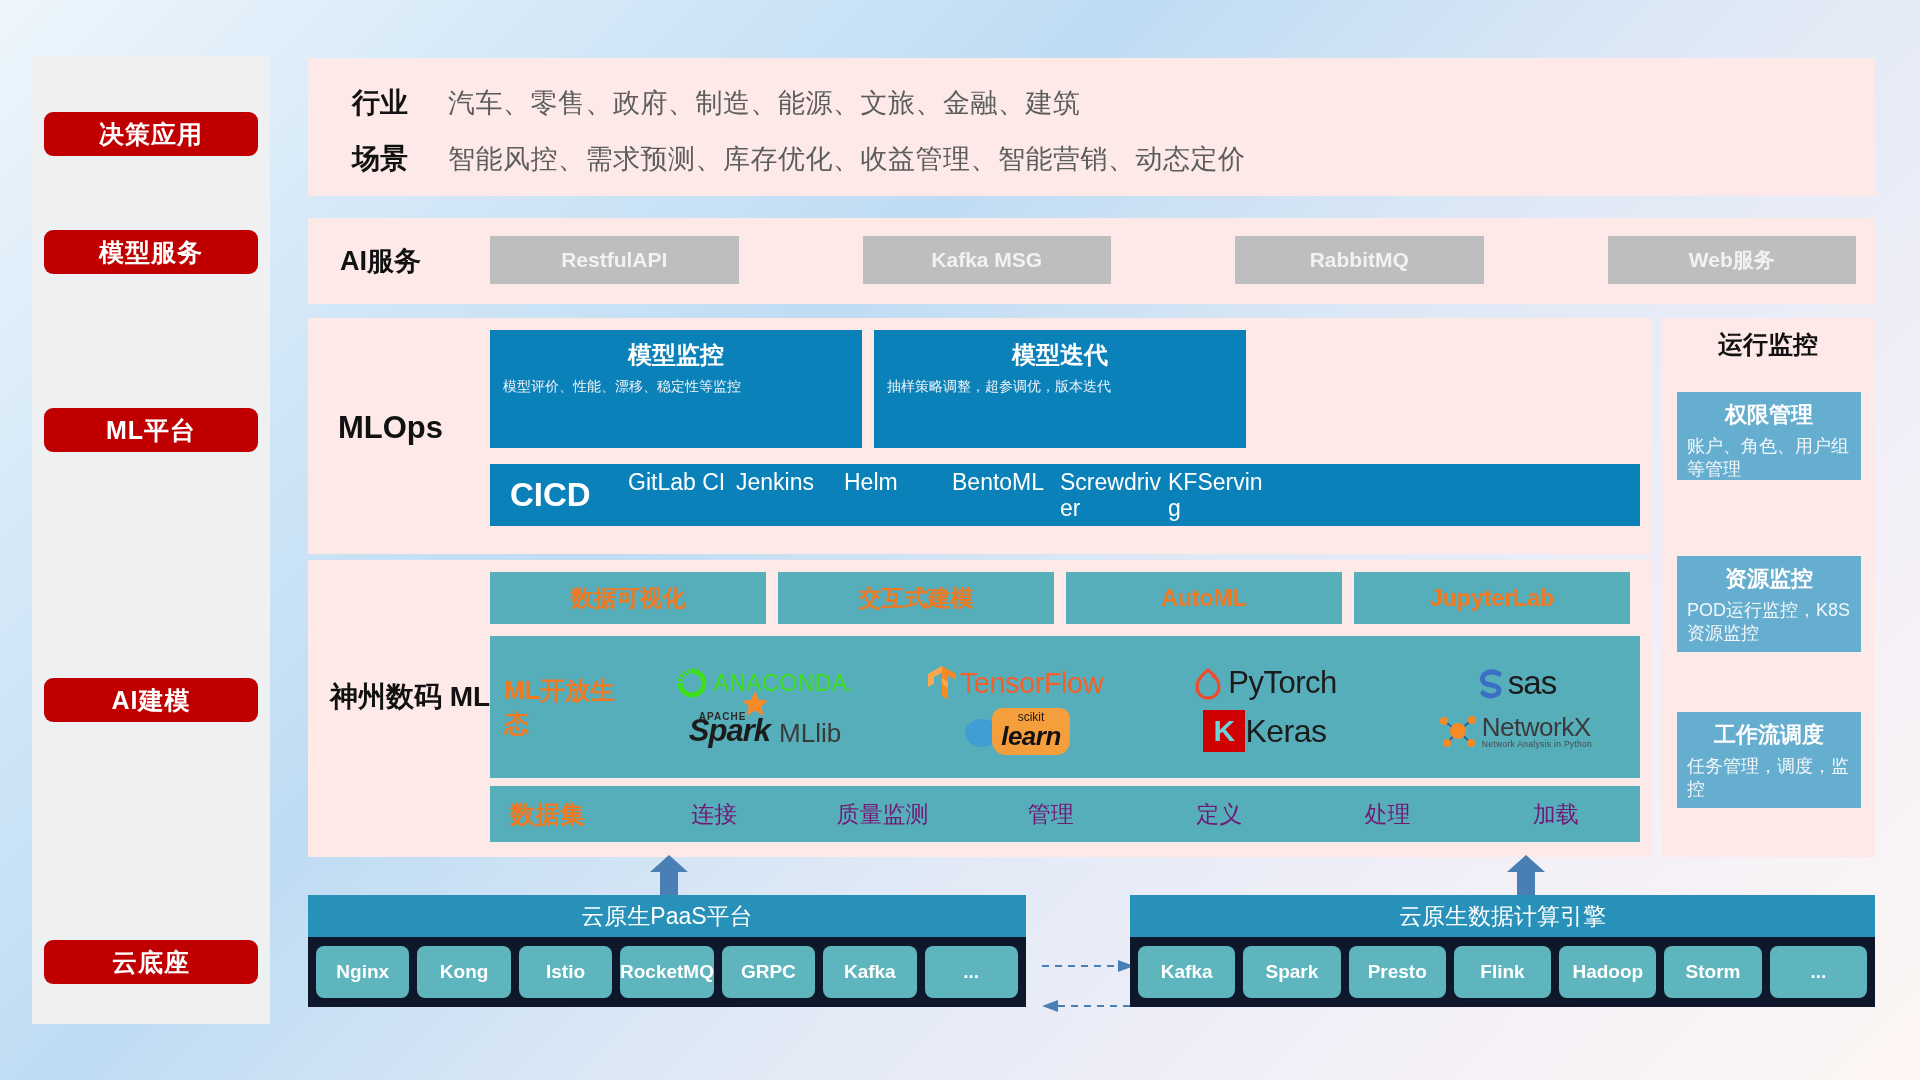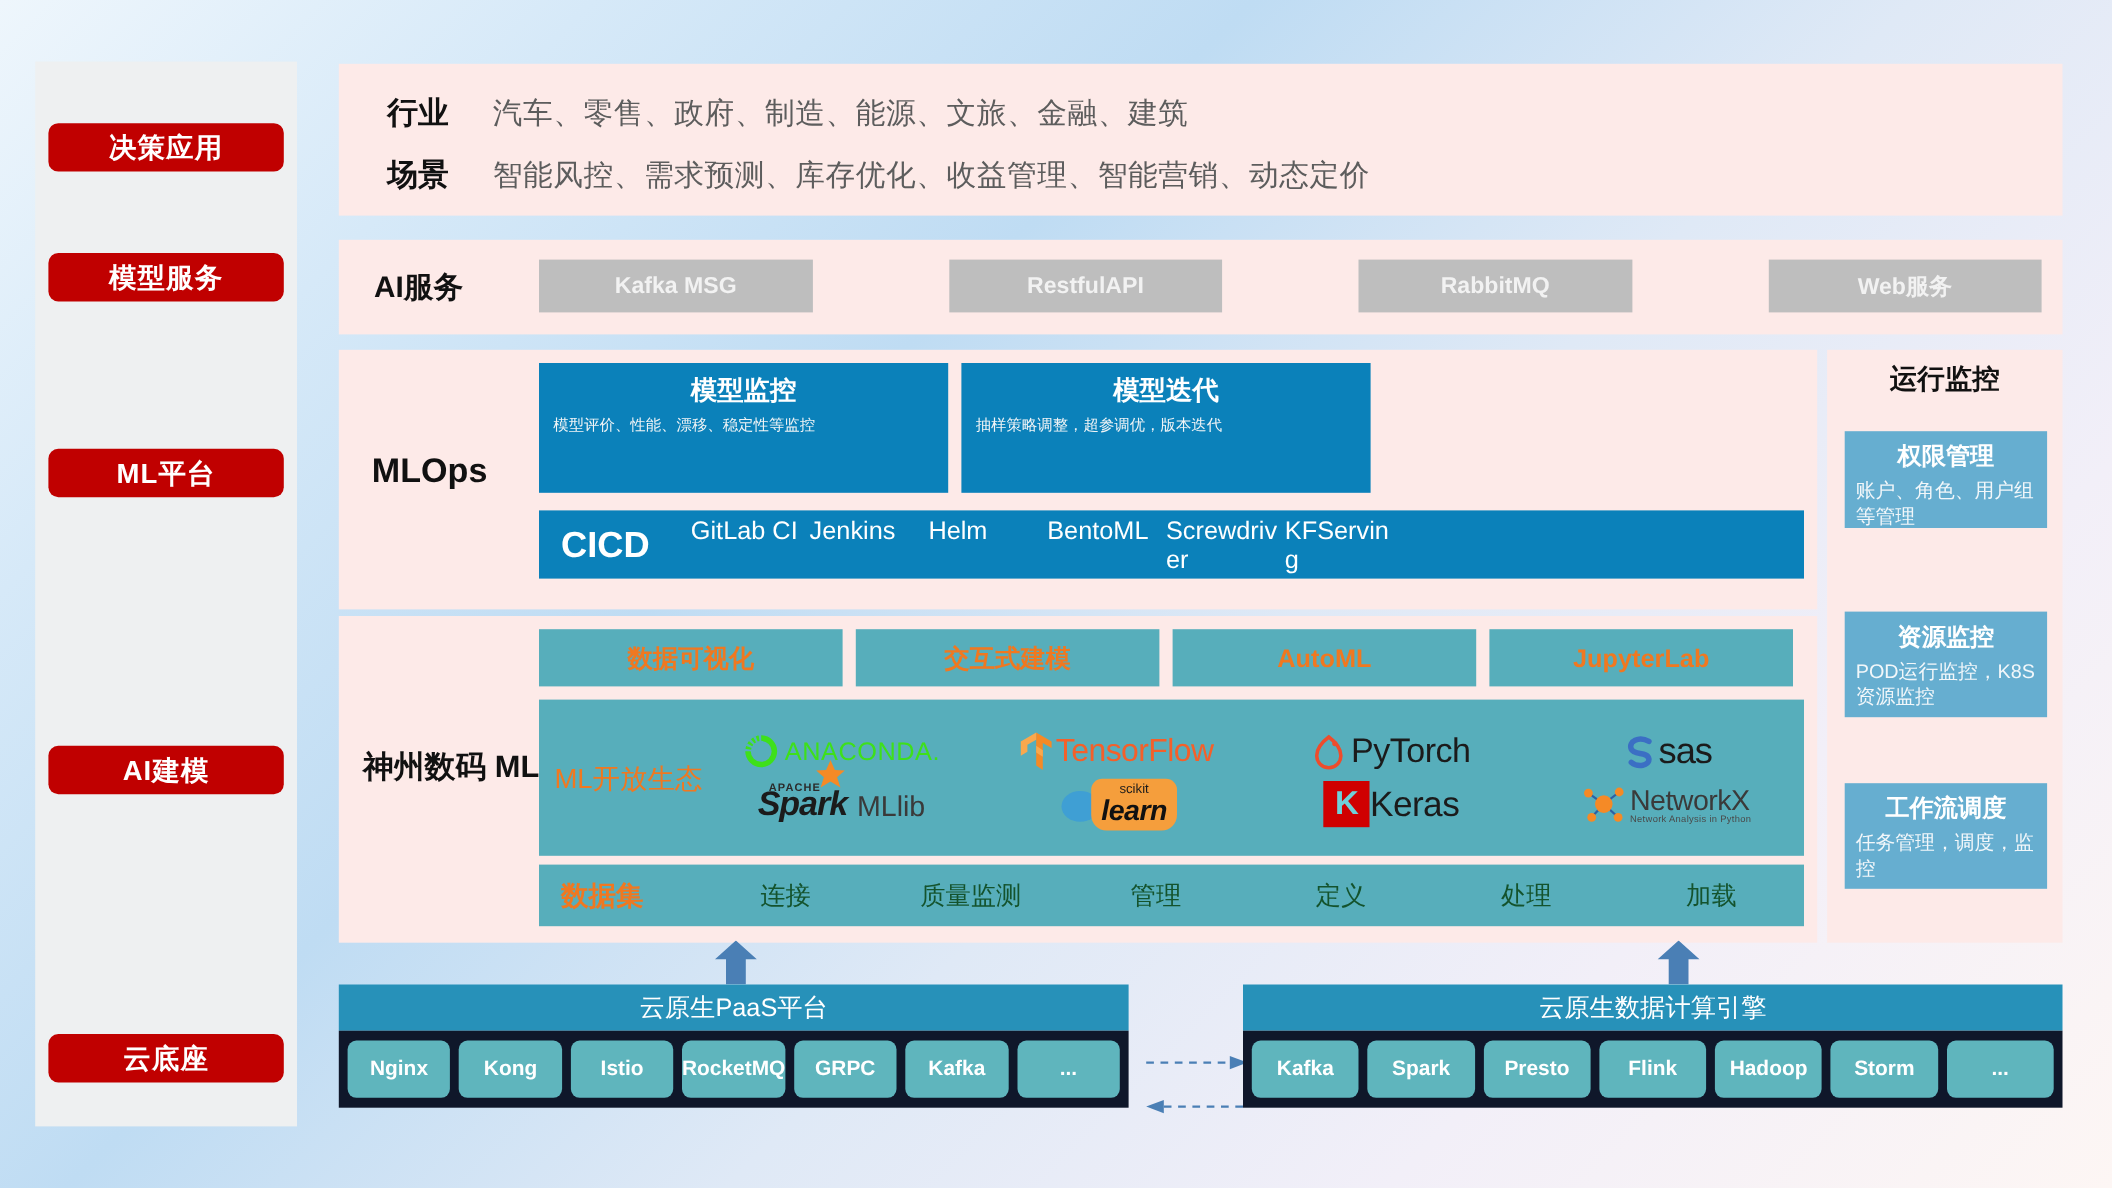--- a/index.html
+++ b/index.html
@@ -88,32 +88,32 @@
   .lab-top-box {
     width: 276px; height: 52px; background: #57aebb;
     display: flex; align-items: center; justify-content: center;
     color: #f07820; font-weight: bold; font-size: 23px;
   }
   .eco-bar {
     position: absolute; left: 490px; top: 636px;
     width: 1150px; height: 142px; background: #57aebb;
     display: flex; align-items: center;
   }
-  .eco-title { width: 150px; color: #f07820; font-size: 25px; font-weight: normal; padding-left: 14px; }
+  .eco-title { width: 150px; color: #f07820; font-size: 25px; font-weight: bold; padding-left: 14px; }
   .eco-logos { flex: 1; display: grid; grid-template-columns: repeat(4, 1fr); grid-template-rows: 1fr 1fr; align-items: center; }
   .eco-cell { display: flex; align-items: center; justify-content: center; }
 
   .ds-bar {
     position: absolute; left: 490px; top: 786px;
     width: 1150px; height: 56px; background: #57aebb;
     display: flex; align-items: center;
   }
   .ds-title { width: 140px; color: #f07820; font-size: 25px; font-weight: bold; padding-left: 20px; }
   .ds-items { flex: 1; display: flex; }
-  .ds-items > span { flex: 1; text-align: center; color: #14532d; font-size: 23px; }
+  .ds-items > span { flex: 1; text-align: center; color: #701a75; font-size: 23px; }
 
   
   .mon-title {
     position: absolute; left: 1661px; top: 328px; width: 214px;
     text-align: center; font-size: 25px; font-weight: bold; color: #111;
   }
   .mon-card {
     position: absolute; left: 1677px; width: 184px;
     background: #66aed0; color: #fff; padding: 8px 10px 0 10px;
   }
@@ -179,24 +179,24 @@
   </div>
   <div class="dec-row" style="left:352px; top:140px;">
     <div class="dec-key">场景</div>
     <div class="dec-val">智能风控、需求预测、库存优化、收益管理、智能营销、动态定价</div>
   </div>
 
   <div class="panel-pink" id="p-service"></div>
   <div class="svc-label">AI服务</div>
   <div class="svc-boxes">
     <div class="svc-box">
+        <span>RestfulAPI</span>
+      </div>
+    <div class="svc-box">
         <span>Kafka MSG</span>
-      </div>
-    <div class="svc-box">
-        <span>RestfulAPI</span>
       </div>
     <div class="svc-box">
         <span>RabbitMQ</span>
       </div>
     <div class="svc-box">
         <span>Web服务</span>
       </div>
   </div>
 
   <div class="panel-pink" id="p-mlops"></div>

